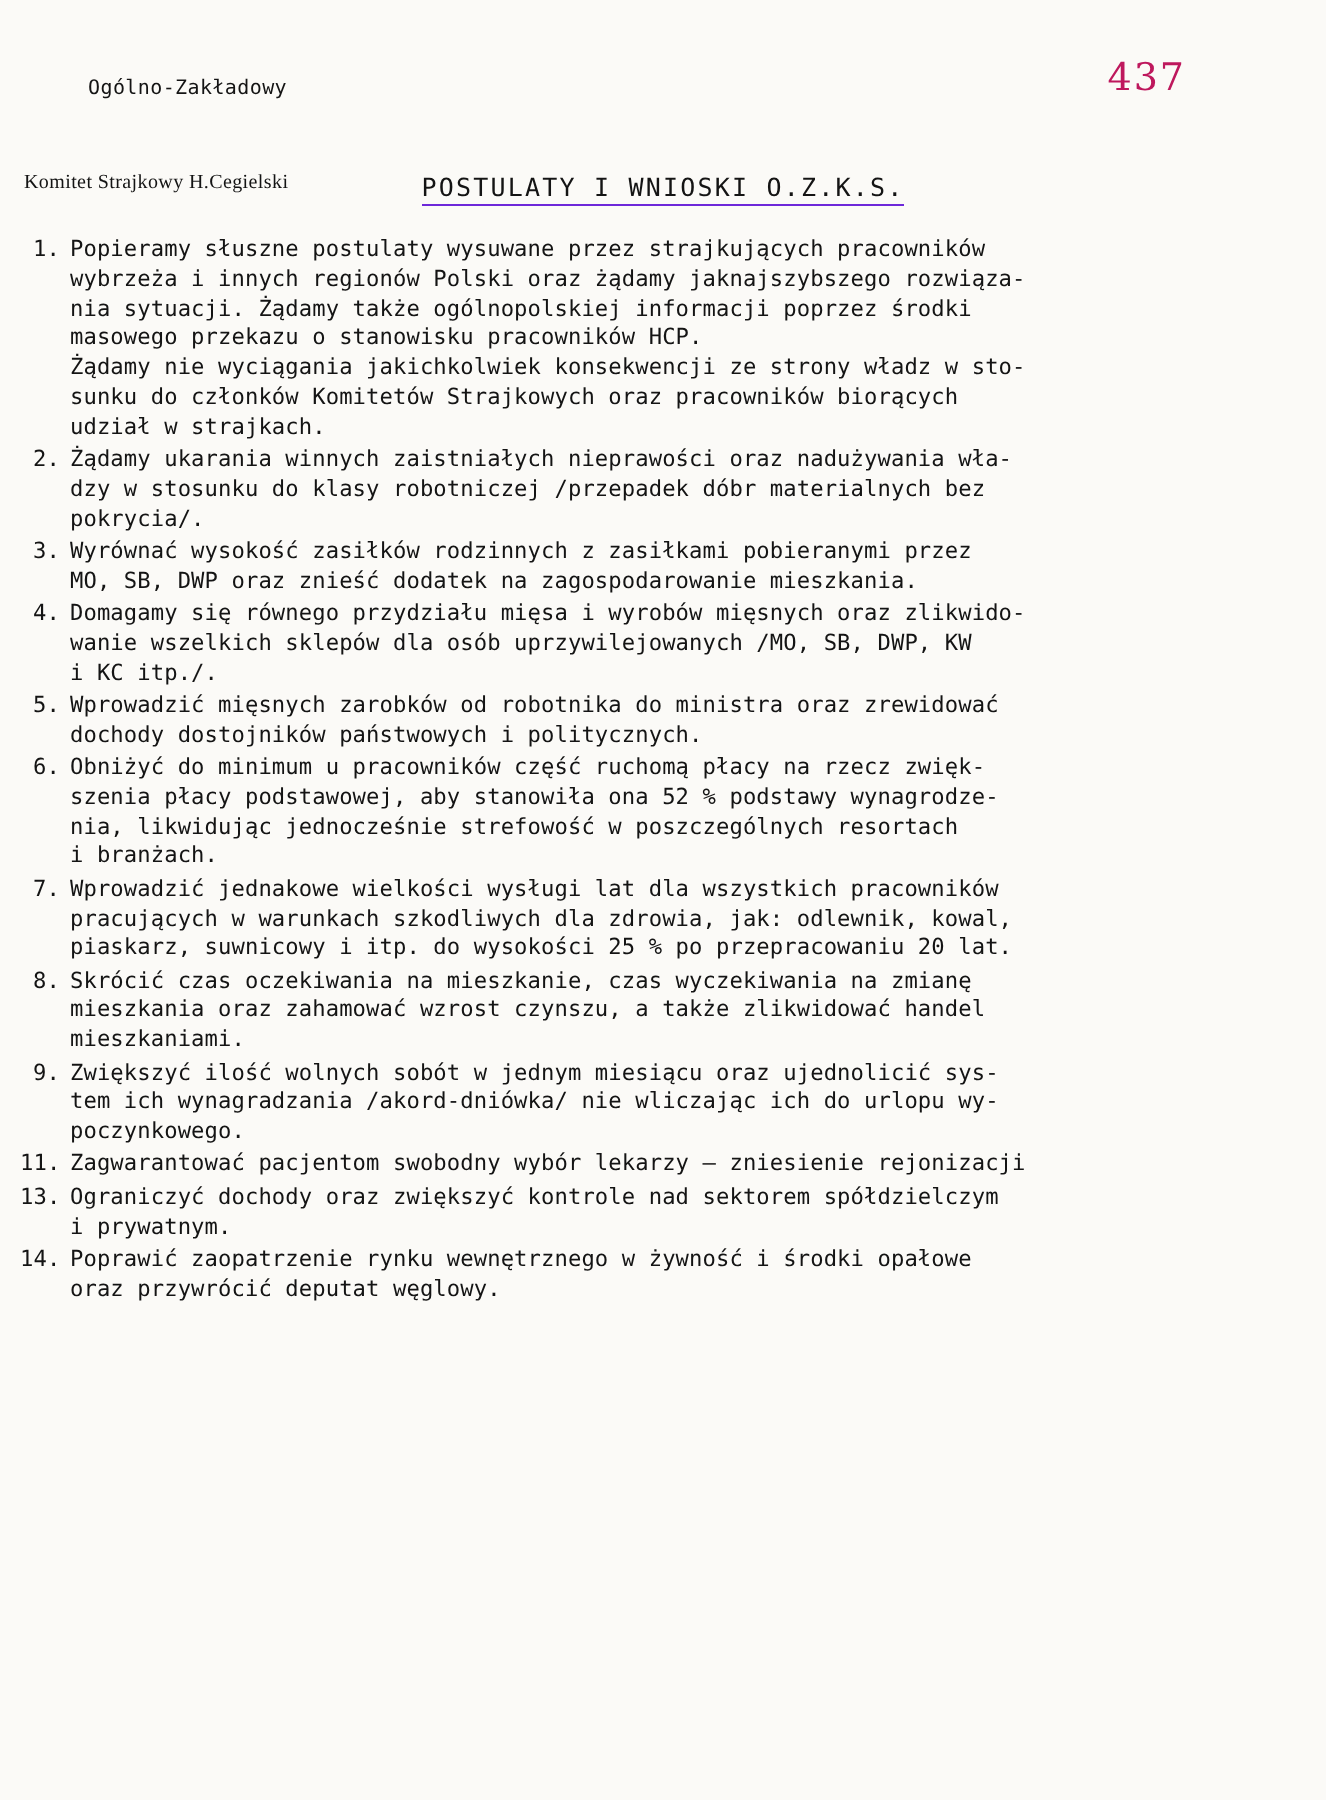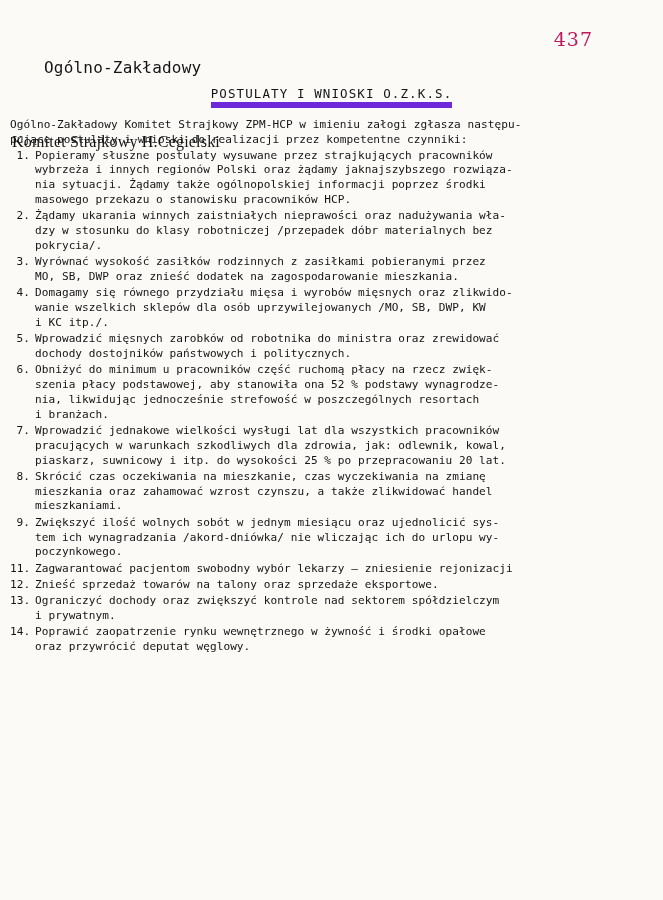--- a/index.html
+++ b/index.html
@@ -19,21 +19,21 @@
     width: 663px;
     height: 900px;
     background: #fbfaf7;
     padding: 0;
     box-sizing: border-box;
   }
   .letterhead {
     position: absolute;
     top: 6px;
     left: 12px;
-    font-size: 16px;
+    font-size: 10px;
     line-height: 1.55;
     letter-spacing: 0.2px;
     white-space: pre;
   }
   .letterhead .l1 { display: block; padding-left: 32px; }
   .letterhead .l2 { display: block; font-family: Liberation Serif, serif; }
   .pagenum {
     position: absolute;
     top: 28px;
     right: 70px;
@@ -45,21 +45,21 @@
   .title {
     position: absolute;
     top: 86px;
     left: 0;
     width: 663px;
     text-align: center;
     font-size: 12.5px;
     letter-spacing: 1.1px;
   }
   .title span {
-    border-bottom: 6px solid #6d28d9;
+    border-bottom: 1px solid #6d28d9;
     padding-bottom: 1px;
   }
   .body {
     position: absolute;
     top: 118px;
     left: 10px;
     width: 645px;
     font-size: 11.1px;
     line-height: 1.335;
     letter-spacing: 0.05px;
@@ -102,30 +102,30 @@
   <div class="letterhead">
     <span class="l1">Ogólno-Zakładowy</span>
     <span class="l2">Komitet Strajkowy H.Cegielski</span>
   </div>
 
   <div class="pagenum">437</div>
 
   <div class="title"><span>POSTULATY I WNIOSKI O.Z.K.S.</span></div>
 
   <div class="body">
-    <div class="intro">Ogólno-Zakładowy Komitet Strajkowy ZPM-HCP w imieniu załogi zgłasza następu-
-pujące postulaty i wnioski do realizacji przez kompetentne czynniki:</div>
 
     <ol class="items">
       <li>
         <span class="num">1.</span>
         <span class="txt"><span>Popieramy słuszne postulaty wysuwane przez strajkujących pracowników
 wybrzeża i innych regionów Polski oraz żądamy jaknajszybszego rozwiąza-
 nia sytuacji. Żądamy także ogólnopolskiej informacji poprzez środki
-masowego przekazu o stanowisku pracowników HCP.</span></span>
+masowego przekazu o stanowisku pracowników HCP.</span><span class="para2">Żądamy nie wyciągania jakichkolwiek konsekwencji ze strony władz w sto-
+sunku do członków Komitetów Strajkowych oraz pracowników biorących
+udział w strajkach.</span></span>
       </li>
       <li>
         <span class="num">2.</span>
         <span class="txt">Żądamy ukarania winnych zaistniałych nieprawości oraz nadużywania wła-
 dzy w stosunku do klasy robotniczej /przepadek dóbr materialnych bez
 pokrycia/.</span>
       </li>
       <li>
         <span class="num">3.</span>
         <span class="txt">Wyrównać wysokość zasiłków rodzinnych z zasiłkami pobieranymi przez
@@ -165,24 +165,20 @@
         <span class="num">9.</span>
         <span class="txt">Zwiększyć ilość wolnych sobót w jednym miesiącu oraz ujednolicić sys-
 tem ich wynagradzania /akord-dniówka/ nie wliczając ich do urlopu wy-
 poczynkowego.</span>
       </li>
       <li>
         <span class="num">11.</span>
         <span class="txt">Zagwarantować pacjentom swobodny wybór lekarzy – zniesienie rejonizacji</span>
       </li>
       <li>
-        <span class="num">12.</span>
-        <span class="txt">Znieść sprzedaż towarów na talony oraz sprzedaże eksportowe.</span>
-      </li>
-      <li>
         <span class="num">13.</span>
         <span class="txt">Ograniczyć dochody oraz zwiększyć kontrole nad sektorem spółdzielczym
 i prywatnym.</span>
       </li>
       <li>
         <span class="num">14.</span>
         <span class="txt">Poprawić zaopatrzenie rynku wewnętrznego w żywność i środki opałowe
 oraz przywrócić deputat węglowy.</span>
       </li>
     </ol>

